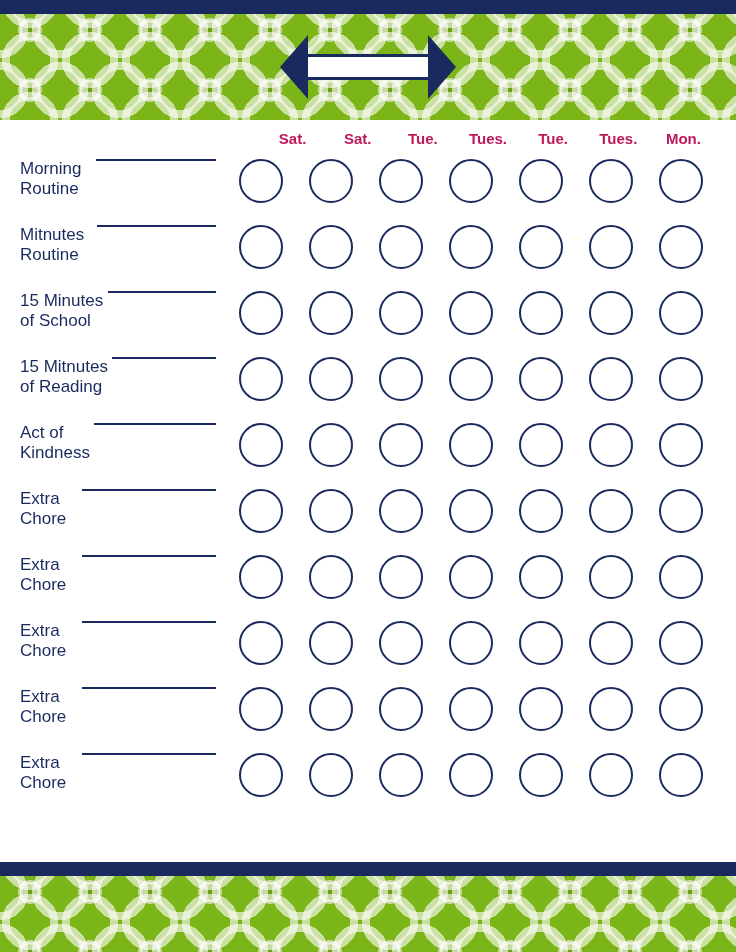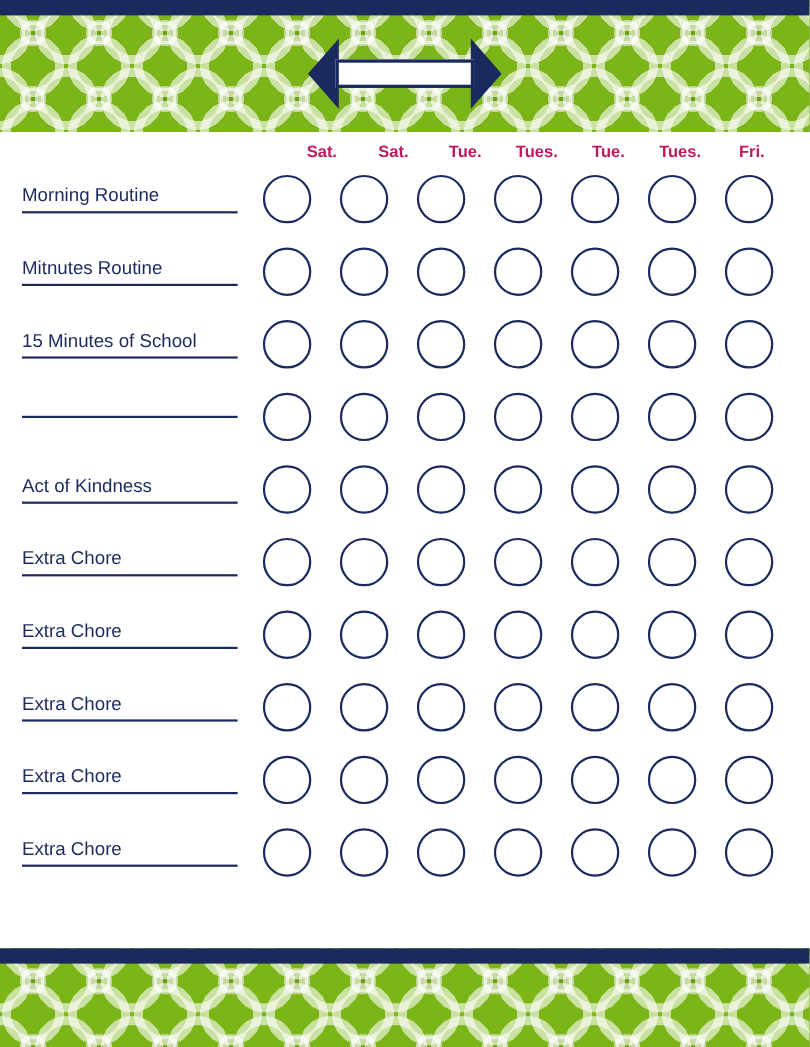--- a/index.html
+++ b/index.html
@@ -130,21 +130,21 @@
       display: flex;
       align-items: center;
       margin-bottom: 2px;
       min-height: 64px;
     }
 
     .task-label-area {
       width: 240px;
       padding-right: 10px;
       display: flex;
-      flex-direction: column;
+      flex-direction: row;
       justify-content: flex-end;
     }
 
     .task-label {
       font-size: 17px;
       color: #1a2a5e;
       font-family: Arial, sans-serif;
       padding-bottom: 4px;
     }
 
@@ -197,21 +197,21 @@
   <div class="content-area">
 
     <div id="task-grid">
         <div style="display: flex; margin-left: 240px; margin-bottom: 2px;">
           <div class="day-header">Sat.</div>
           <div class="day-header">Sat.</div>
           <div class="day-header">Tue.</div>
           <div class="day-header">Tues.</div>
           <div class="day-header">Tue.</div>
           <div class="day-header">Tues.</div>
-          <div class="day-header">Fri.</div>
+          <div class="day-header">Mon.</div>
         </div>
         <div class="task-row">
           <div class="task-label-area">
             <div class="task-label">Morning Routine</div>
             <div class="task-underline"></div>
           </div>
           <div class="circles-row">
             <div class="circle-cell">
               <div class="circle"></div>
             </div>
@@ -288,20 +288,21 @@
             <div class="circle-cell">
               <div class="circle"></div>
             </div>
             <div class="circle-cell">
               <div class="circle"></div>
             </div>
           </div>
         </div>
         <div class="task-row">
           <div class="task-label-area">
+            <div class="task-label">15 Mitnutes of Reading</div>
             <div class="task-underline"></div>
           </div>
           <div class="circles-row">
             <div class="circle-cell">
               <div class="circle"></div>
             </div>
             <div class="circle-cell">
               <div class="circle"></div>
             </div>
             <div class="circle-cell">

